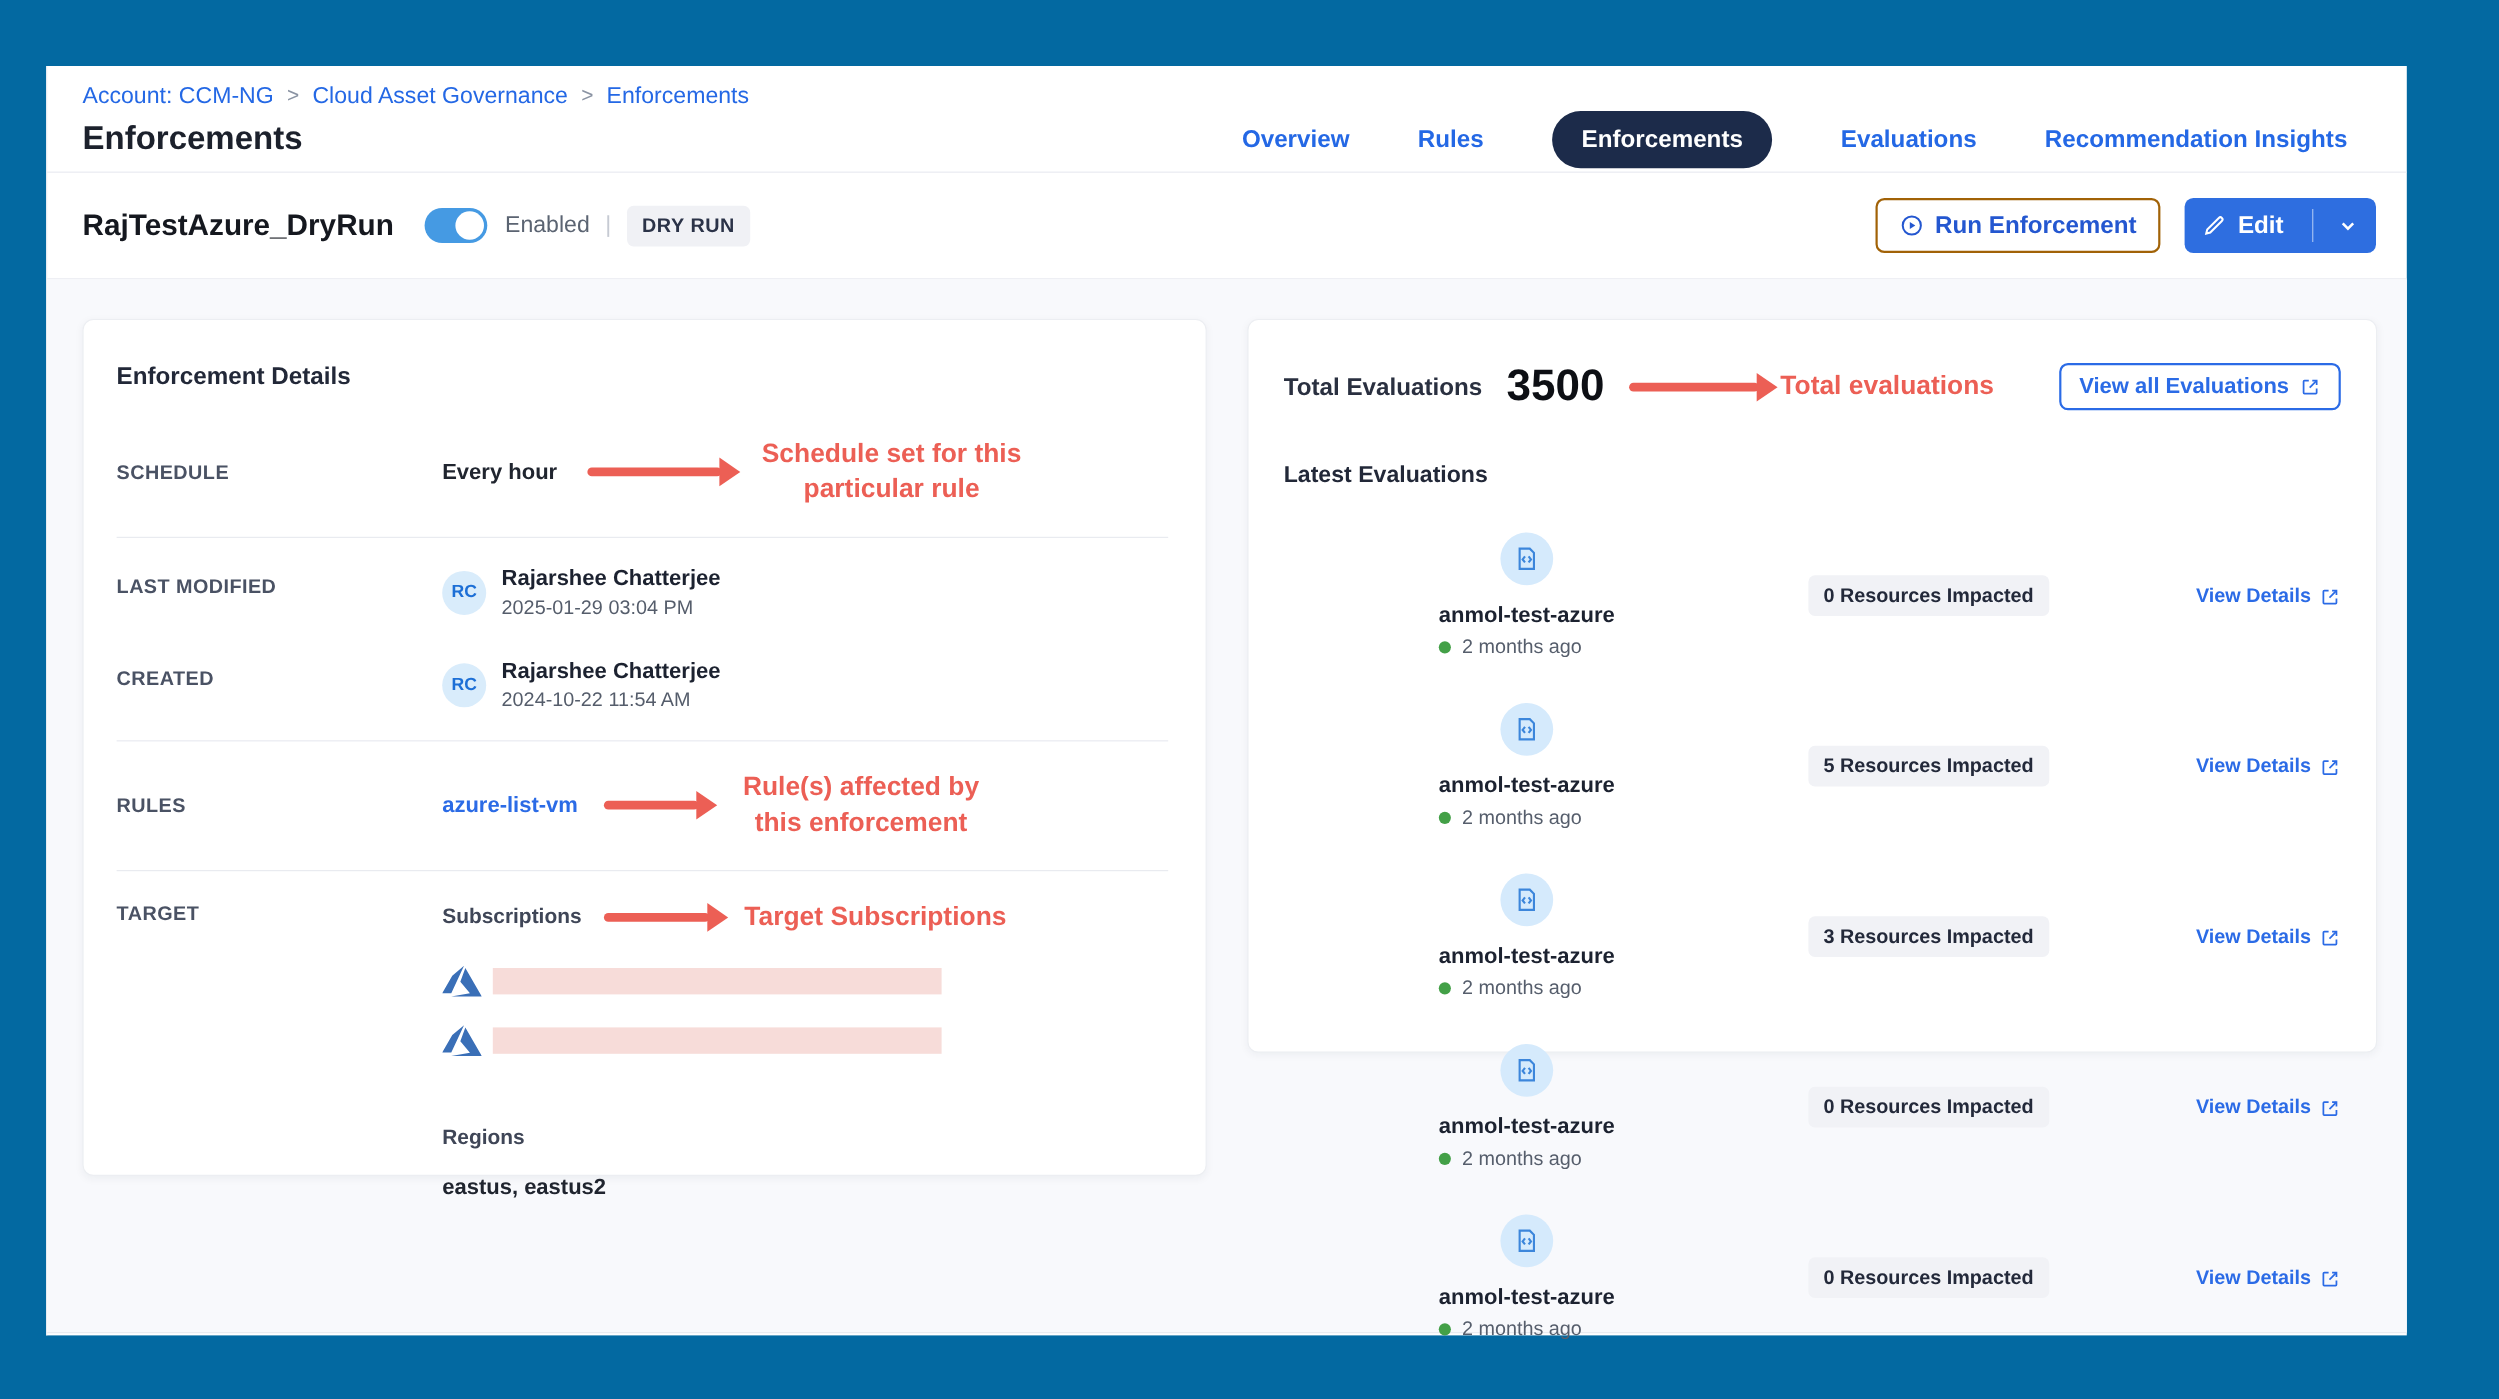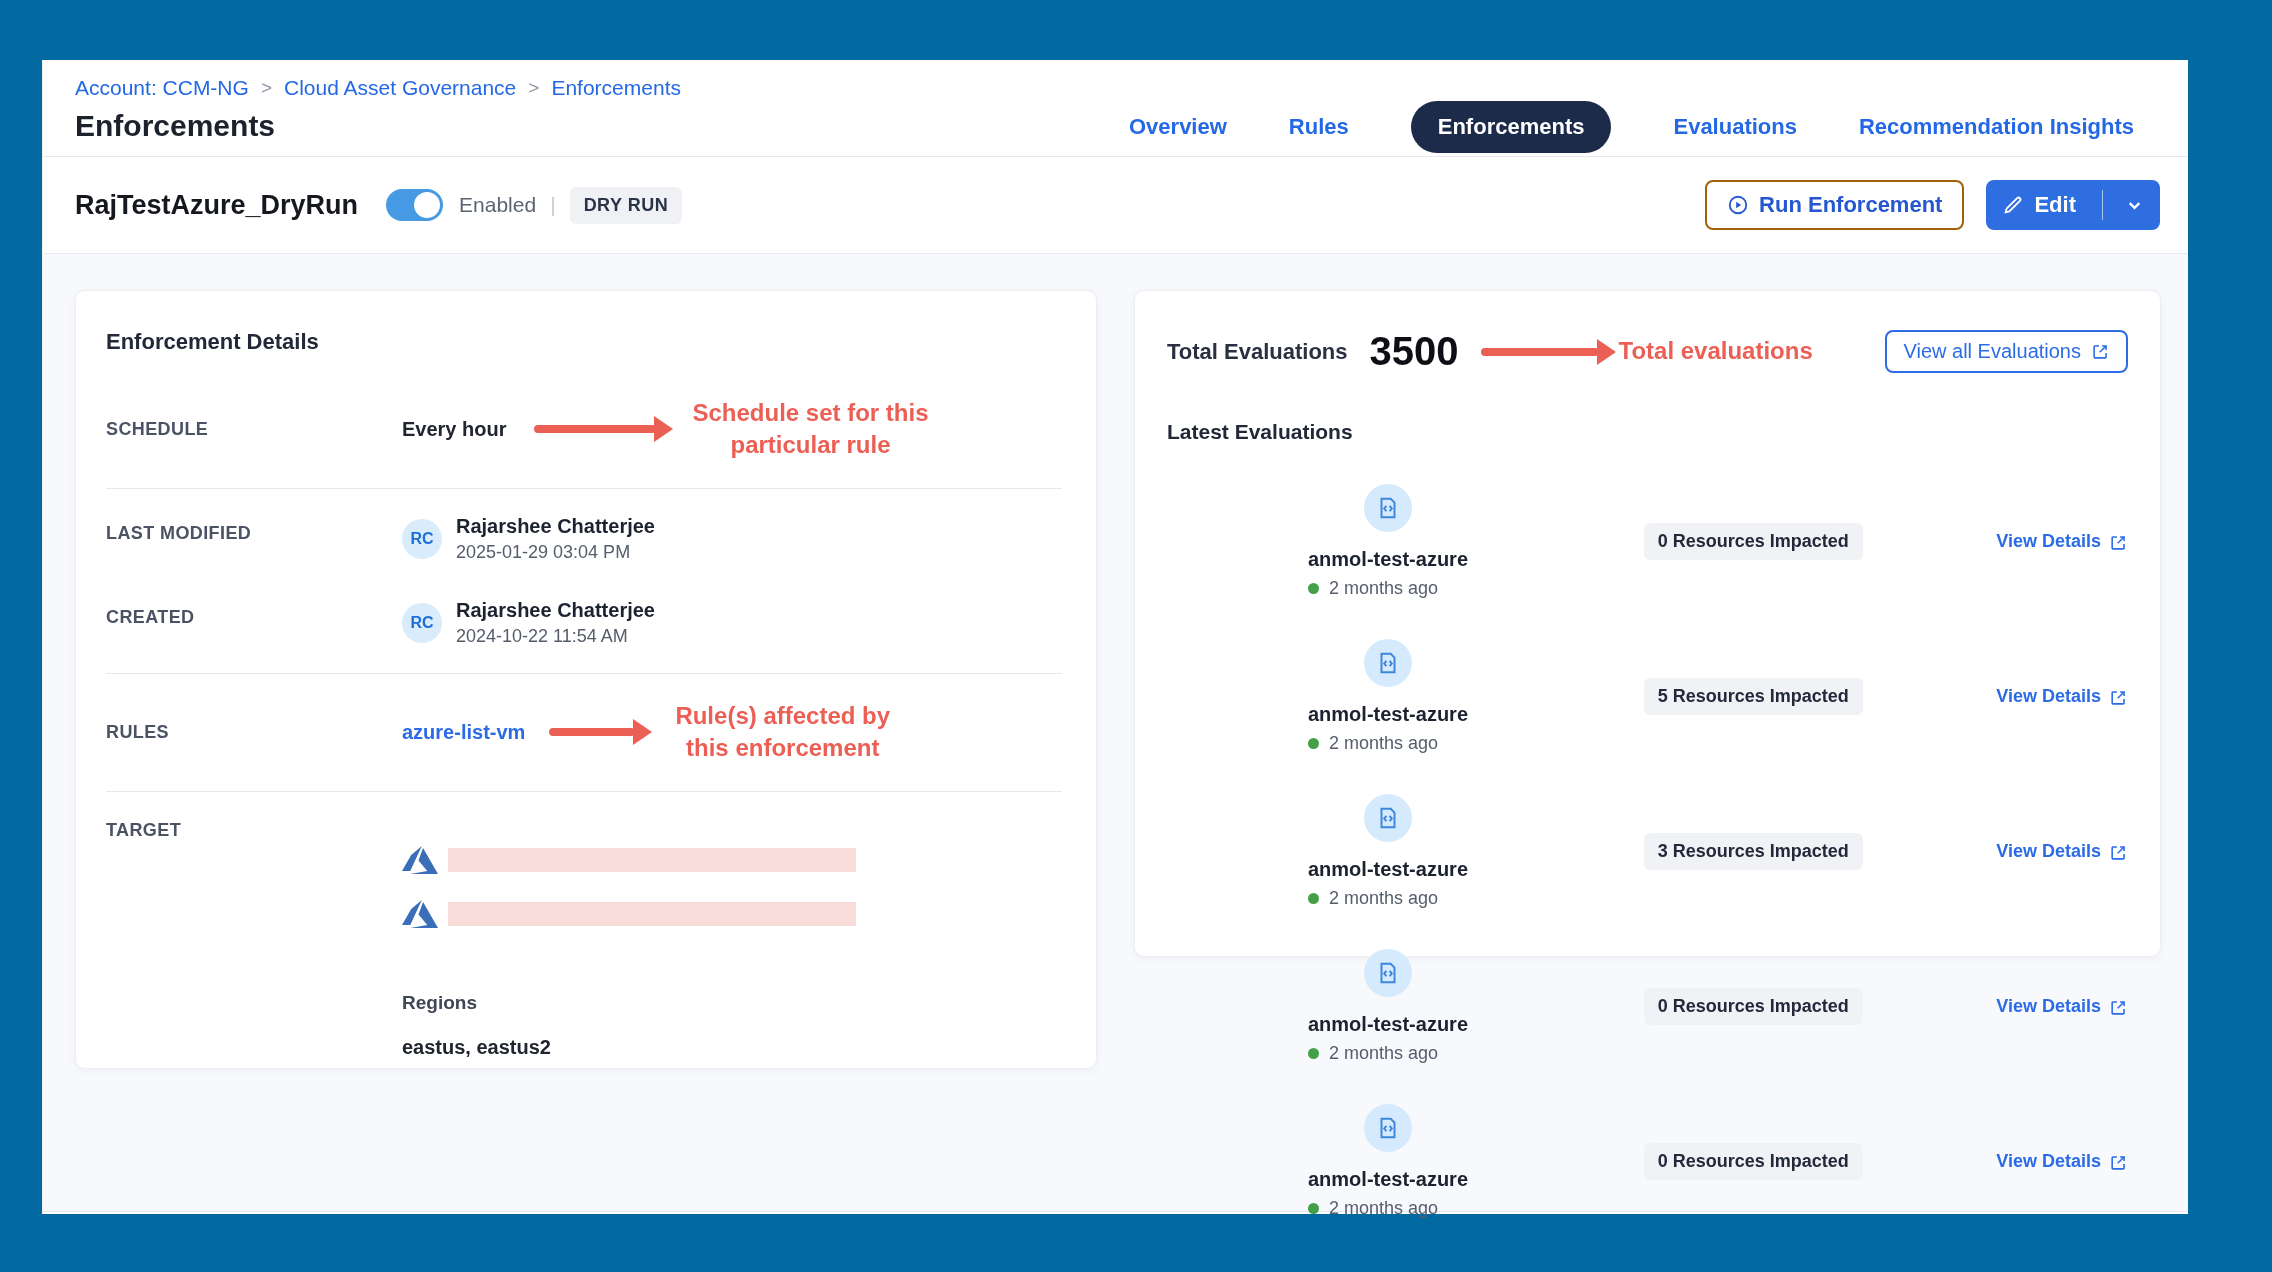--- a/index.html
+++ b/index.html
@@ -85,21 +85,21 @@
   .eval-name{font-size:20px;font-weight:bold;color:#1c2230;}
   .eval-time{display:flex;align-items:center;gap:10px;margin-top:7px;}
   .green-dot{width:11px;height:11px;border-radius:50%;background:#43a047;flex:none;}
   .time-text{font-size:18px;color:#565e6c;}
   .eval-mid{width:30%;display:flex;justify-content:center;}
   .impact-badge{background:#f1f2f6;color:#23293a;font-size:18px;font-weight:bold;
                 padding:8px 14px;border-radius:6px;white-space:nowrap;}
   .eval-right{flex:1;display:flex;justify-content:flex-end;}
   .view-link{display:flex;align-items:flex-end;gap:8px;color:#2b6be6;font-size:18px;font-weight:bold;cursor:pointer;}
   .btn-viewall{display:flex;align-items:center;gap:10px;border:2px solid #2b6be6;color:#2b6be6;background:#fff;
-               border-radius:8px;padding:8px 16px;font-size:20px;font-weight:normal;cursor:pointer;margin-left:auto;}
+               border-radius:8px;padding:8px 16px;font-size:20px;font-weight:bold;cursor:pointer;margin-left:auto;}
 </style>
 </head>
 <body>
 
 <div class="screen">
   <div class="app">
 
     <div class="header-band">
       <div>
         <div class="crumbs">
@@ -202,20 +202,25 @@
               <div>this enforcement</div>
             </div>
           </div>
         </div>
 
         <div class="divider"></div>
 
         <div class="detail-row" style="align-items:flex-start;">
           <div class="dlabel" style="margin-top:2px;">TARGET</div>
           <div>
+            <div style="display:flex;align-items:center;">
+              <div class="subs-label">Subscriptions</div>
+              <div class="red-arrow" style="width:96px;margin-left:20px;"></div>
+              <div class="red-note" style="margin-left:32px;">Target Subscriptions</div>
+            </div>
             <div class="sub-item" style="margin-top:24px;">
               <svg class="azure-ic" viewBox="0 0 24 24">
                   <path fill="#3a6fb7" d="M5.483 21.3H24L14.025 4.013l-3.038 8.347 5.836 6.938L5.483 21.3zM13.23 2.7 6.105 8.677 0 19.253h5.505v.014L13.23 2.7z"></path>
                 </svg>
               <div class="pink-bar"></div>
             </div>
             <div class="sub-item">
               <svg class="azure-ic" viewBox="0 0 24 24">
                   <path fill="#3a6fb7" d="M5.483 21.3H24L14.025 4.013l-3.038 8.347 5.836 6.938L5.483 21.3zM13.23 2.7 6.105 8.677 0 19.253h5.505v.014L13.23 2.7z"></path>
                 </svg>

